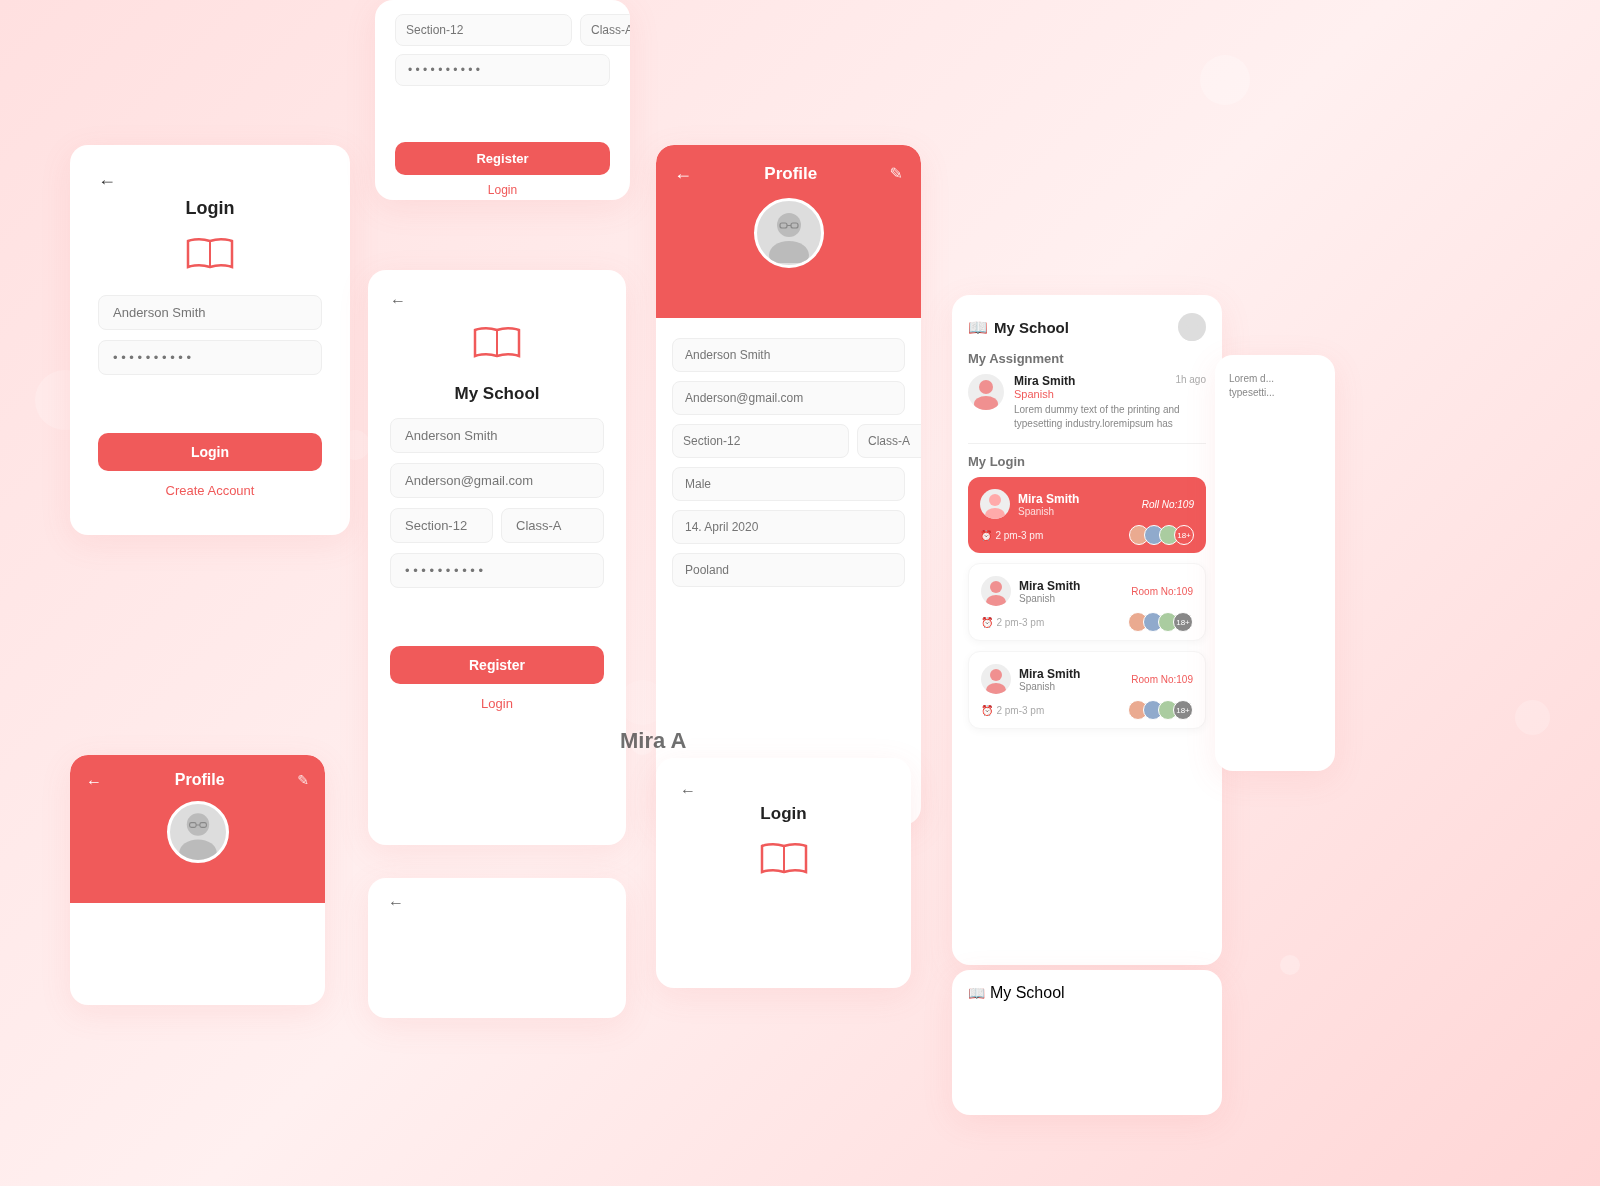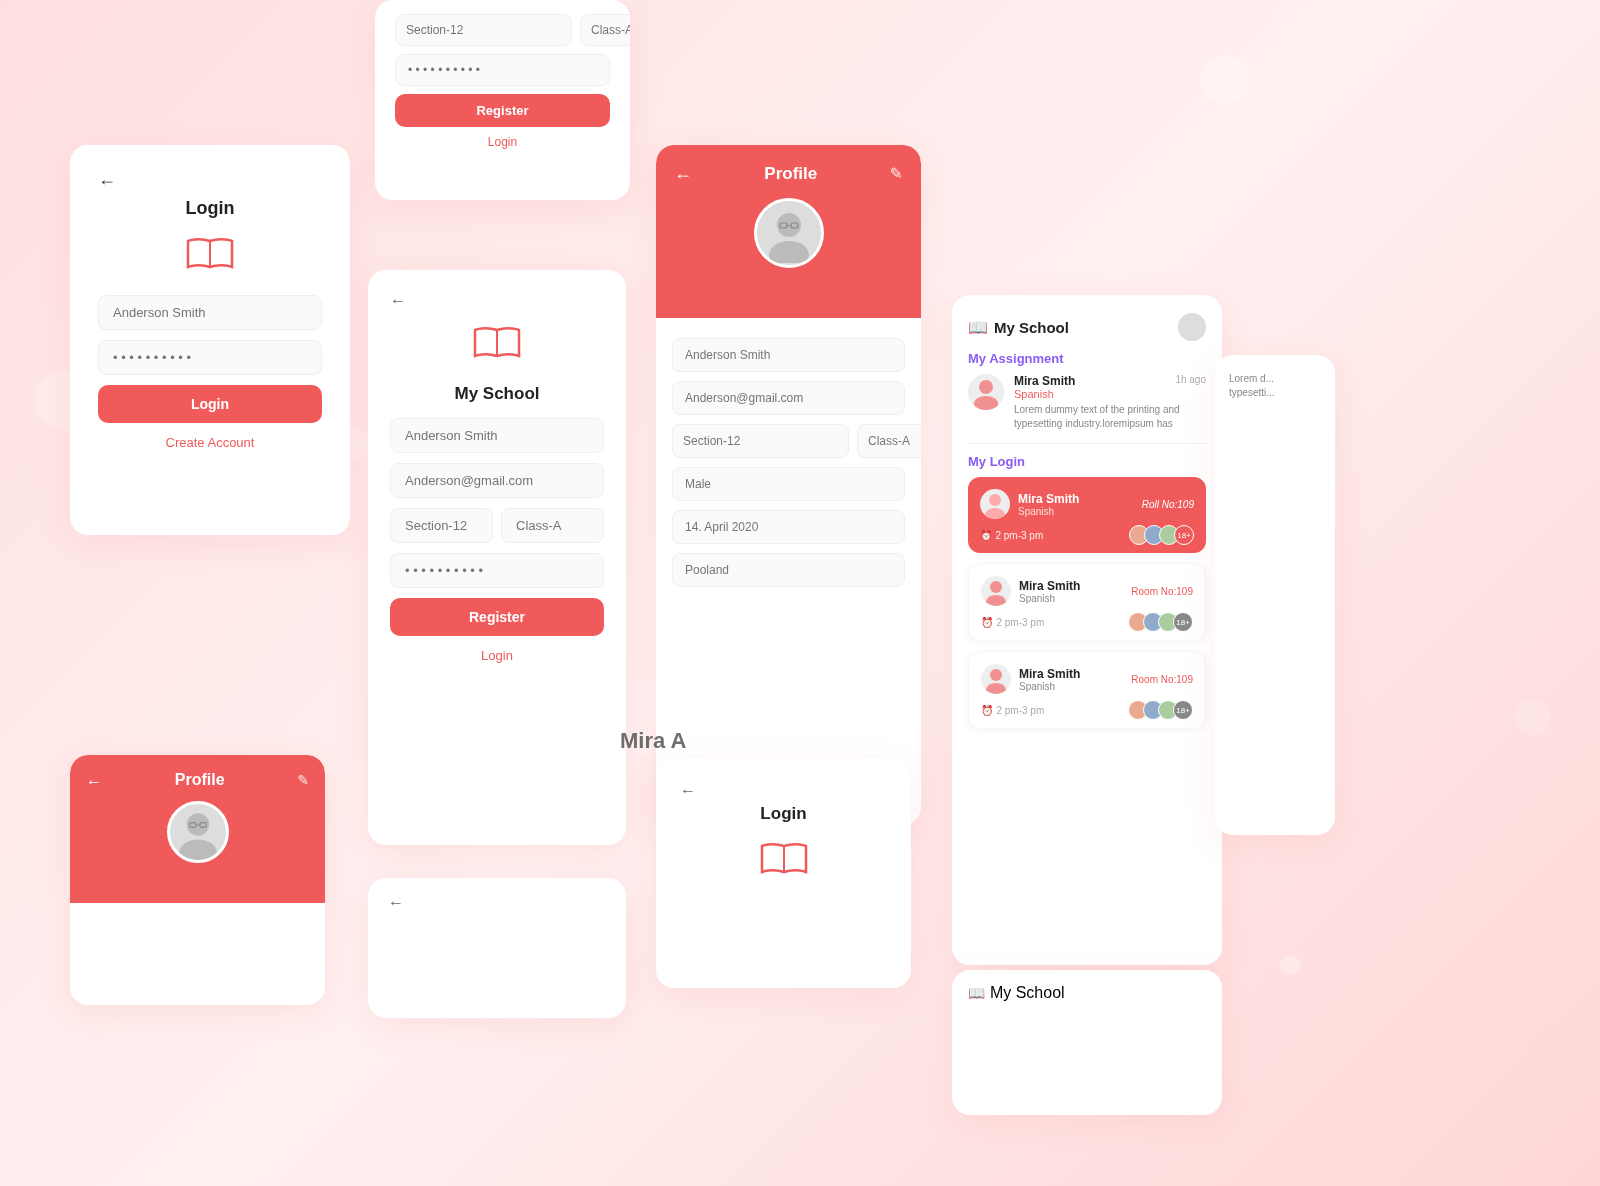--- a/index.html
+++ b/index.html
@@ -48,21 +48,21 @@
     }
     .book-icon svg { width: 52px; height: 40px; }
     .input-field {
       width: 100%; border: 1.5px solid #eee; border-radius: 8px;
       padding: 9px 14px; font-size: 13px; color: #888; margin-bottom: 10px;
       outline: none; background: #fafafa;
     }
     .btn-red {
       width: 100%; background: #f05a5a; color: #fff; border: none;
       border-radius: 10px; padding: 11px; font-size: 14px; font-weight: 600;
-      cursor: pointer; margin-bottom: 12px;
+      cursor: pointer; margin-bottom: 12px; margin-top: 48px;
     }
     .link-text {
       text-align: center; color: #f05a5a; font-size: 13px; cursor: pointer;
       display: block;
     }
 
     
     .register-card-top {
       left: 375px; top: 0px;
       width: 255px; height: 200px;
@@ -152,21 +152,21 @@
       display: flex; align-items: center; justify-content: space-between;
       margin-bottom: 10px;
     }
     .dashboard-card .section-title-row {
       display: flex; align-items: center; gap: 6px;
     }
     .dashboard-card .section-title {
       font-size: 15px; font-weight: 700; color: #222;
     }
     .dashboard-card .sub-title {
-      font-size: 13px; font-weight: 600; color: #8b5cf6; margin-bottom: 8px;
+      font-size: 13px; font-weight: 600; color: #737373; margin-bottom: 8px;
     }
     .assignment-item {
       display: flex; gap: 10px; margin-bottom: 12px; align-items: flex-start;
     }
     .assignment-avatar {
       width: 36px; height: 36px; border-radius: 50%; background: #eee;
       overflow: hidden; flex-shrink: 0;
     }
     .assignment-info { flex: 1; }
     .assignment-name { font-size: 12px; font-weight: 600; color: #222; }
@@ -257,21 +257,21 @@
     
     .myschool-bottom {
       left: 952px; top: 970px;
       width: 270px; height: 145px;
       padding: 14px 16px;
     }
 
     
     .partial-card {
       left: 1215px; top: 355px;
-      width: 120px; height: 480px;
+      width: 120px; height: 416px;
       padding: 14px;
       overflow: hidden;
     }
 
     
     .person-svg { width: 100%; height: 100%; }
   </style>
 </head>
 <body>
 

